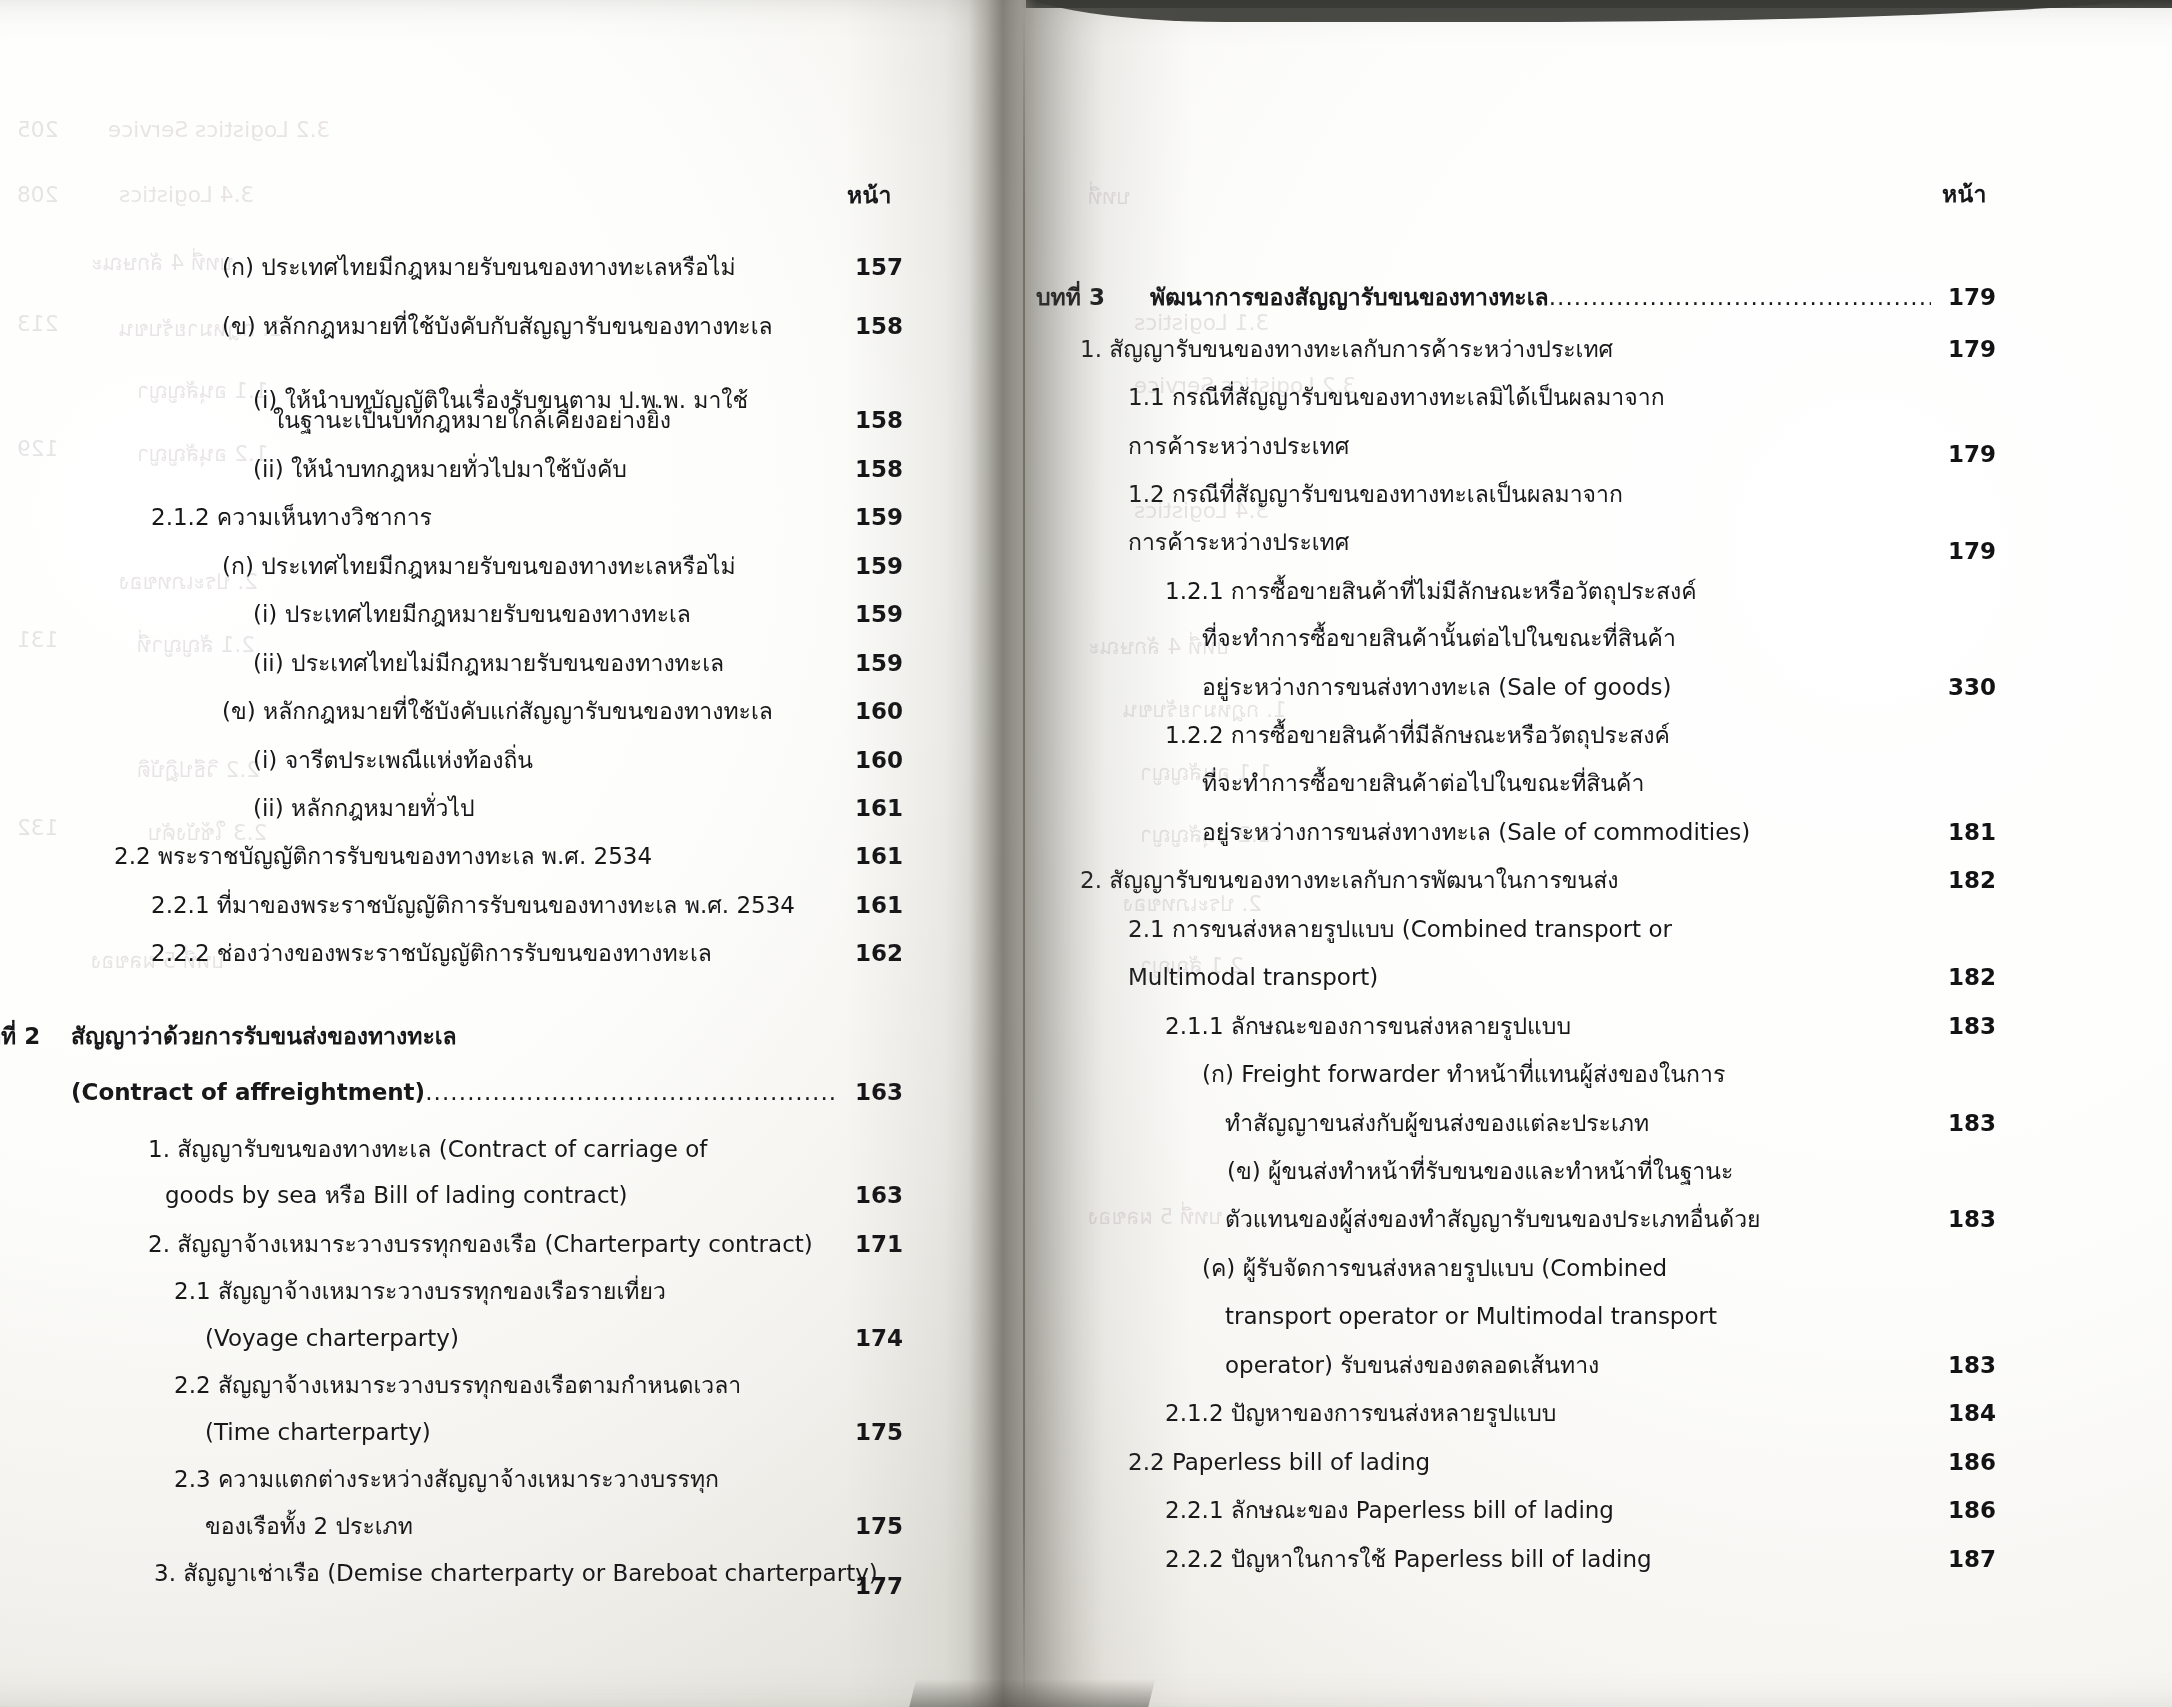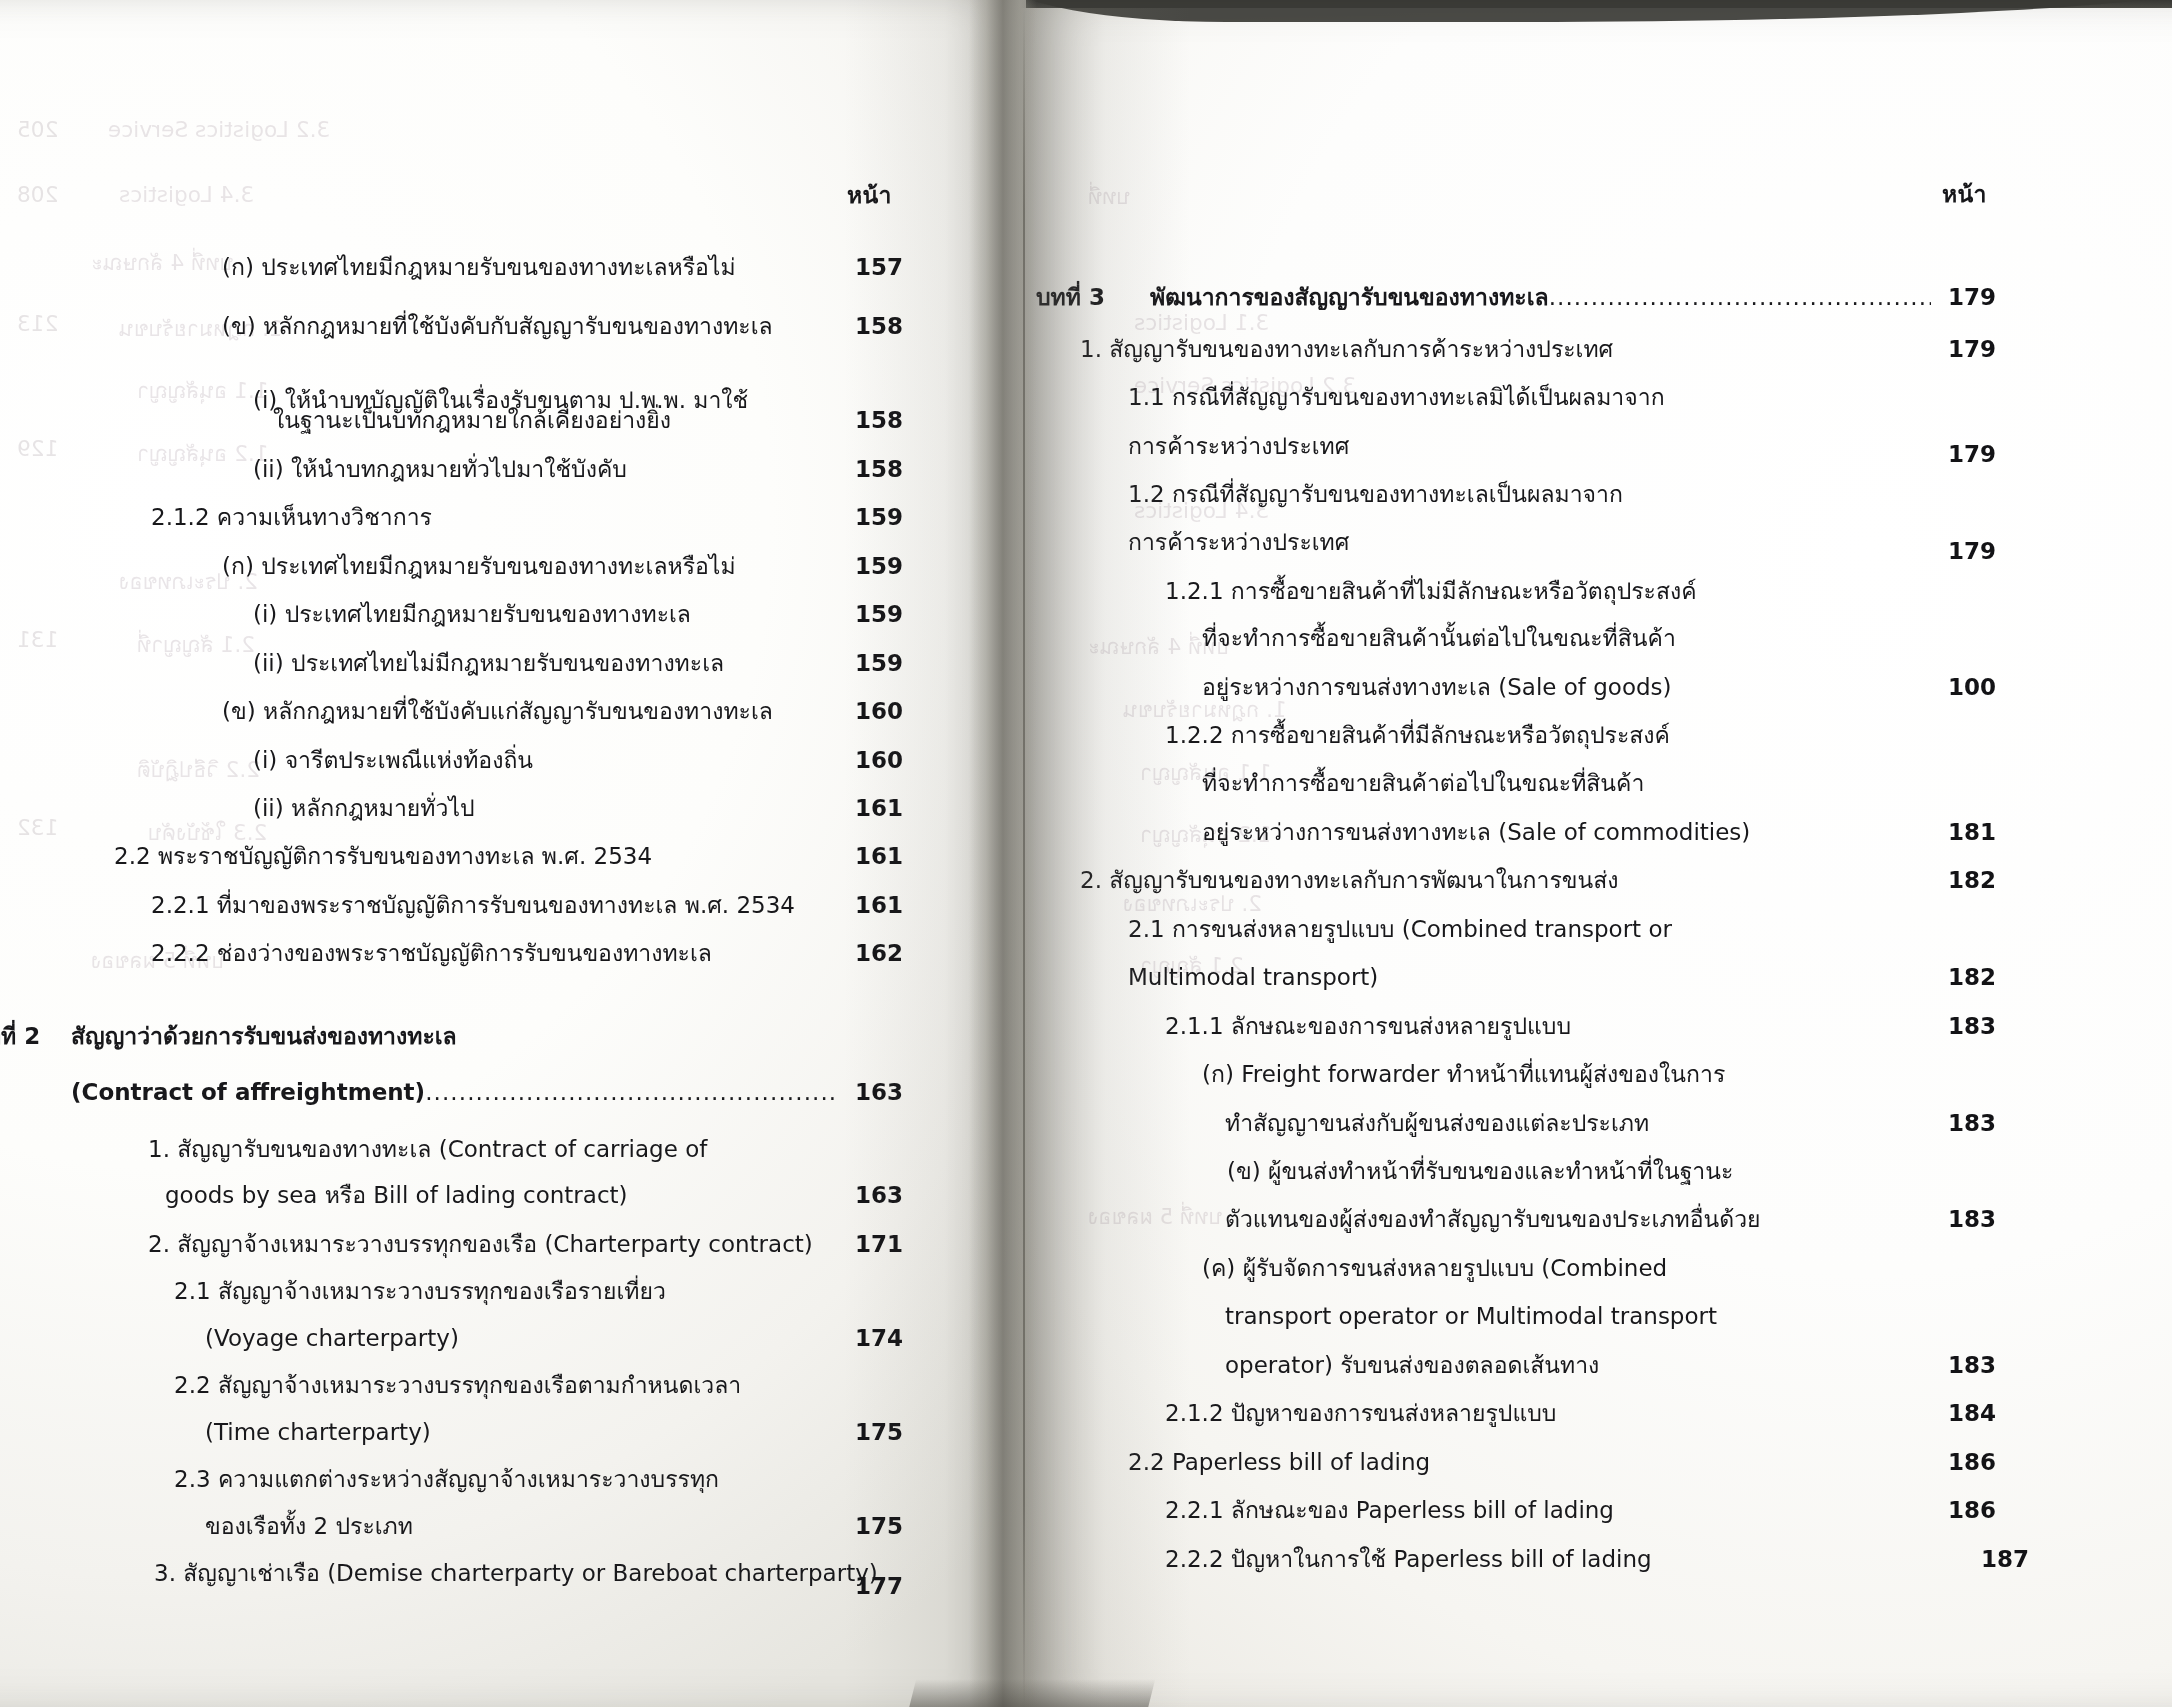--- a/index.html
+++ b/index.html
@@ -409,21 +409,21 @@
         <span class="txt">1.2.1 การซื้อขายสินค้าที่ไม่มีลักษณะหรือวัตถุประสงค์</span>
       </div>
 
       <div class="row" style="left:182px; top:617px;">
         <span class="txt">ที่จะทำการซื้อขายสินค้านั้นต่อไปในขณะที่สินค้า</span>
       </div>
 
       <div class="row" style="left:182px; top:666px;">
         <span class="txt">อยู่ระหว่างการขนส่งทางทะเล (Sale of goods)</span>
       </div>
-      <div class="pg" style="left:928px; top:666px;">100</div>
+      <div class="pg" style="left:928px; top:666px;">330</div>
 
       <div class="row" style="left:145px; top:714px;">
         <span class="txt">1.2.2 การซื้อขายสินค้าที่มีลักษณะหรือวัตถุประสงค์</span>
       </div>
 
       <div class="row" style="left:182px; top:762px;">
         <span class="txt">ที่จะทำการซื้อขายสินค้าต่อไปในขณะที่สินค้า</span>
       </div>
 
       <div class="row" style="left:182px; top:811px;">
@@ -492,21 +492,21 @@
       <div class="pg" style="left:928px; top:1441px;">186</div>
 
       <div class="row" style="left:145px; top:1489px;">
         <span class="txt">2.2.1 ลักษณะของ Paperless bill of lading</span>
       </div>
       <div class="pg" style="left:928px; top:1489px;">186</div>
 
       <div class="row" style="left:145px; top:1538px;">
         <span class="txt">2.2.2 ปัญหาในการใช้ Paperless bill of lading</span>
       </div>
-      <div class="pg" style="left:928px; top:1538px;margin-left:33px;">187</div>
+      <div class="pg" style="left:928px; top:1538px;">187</div>
 
       <div class="grain"></div>
     </div>
     <div class="gutter-shade"></div>
   </div>
 
   <div class="spine"></div>
   <div class="spine-line"></div>
   <div class="bottom-wedge"></div>
 

